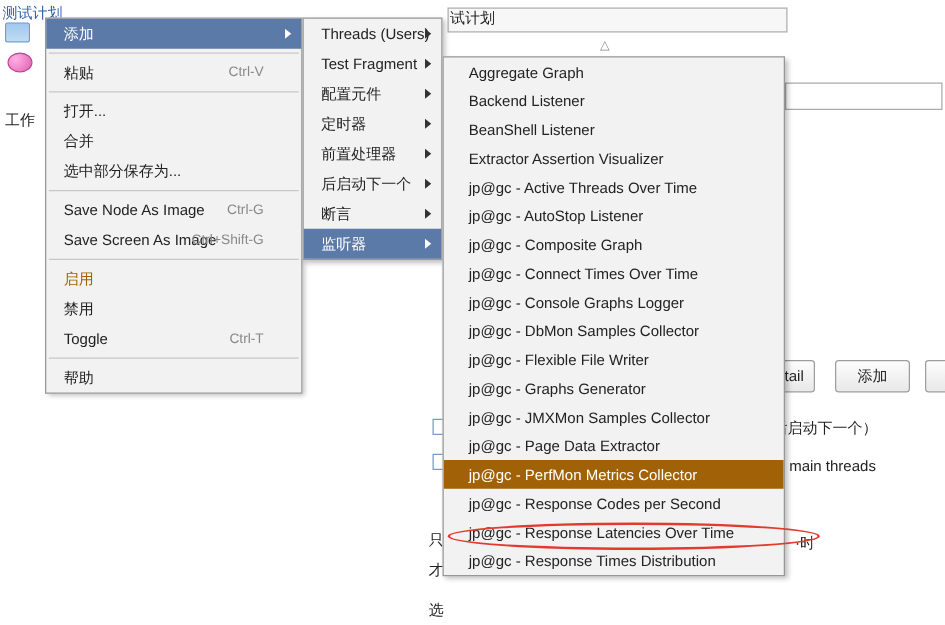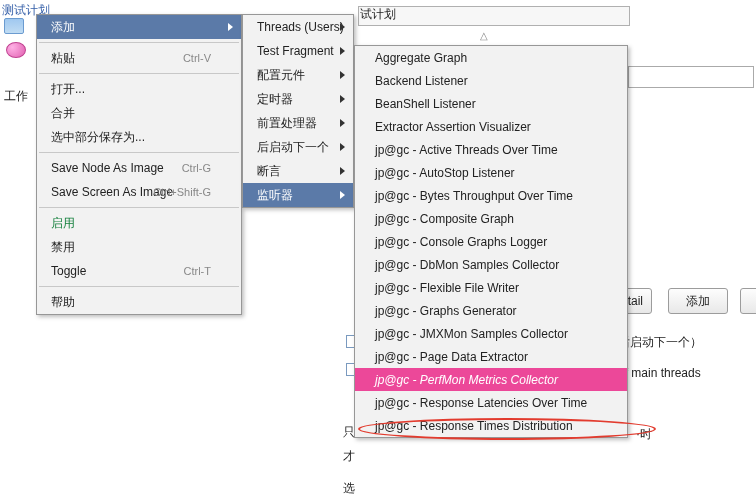--- a/index.html
+++ b/index.html
@@ -62,21 +62,21 @@
     padding: 0 26px 0 14px;
     color: #222;
     white-space: nowrap;
     cursor: default;
     position: relative;
   }
   .menu .row.hl {
     background: #5b7aa8;
     color: #ffffff;
   }
-  .menu .row.disabled { color: #15803d; }
+  .menu .row.disabled { color: #a16207; }
   .menu .row .shortcut {
     position: absolute;
     right: 30px;
     color: #888;
     font-size: 11px;
   }
   .menu .row .arrow {
     position: absolute;
     right: 8px;
     width: 0; height: 0;
@@ -100,21 +100,21 @@
     width: 112px;
   }
 
   .menu3 {
     left: 354px; top: 45px;
     width: 274px;
     max-height: 454px;
     overflow: hidden;
   }
   .menu3 .row { height: 23px; padding-left: 20px; }
-  .menu3 .row.hl { background: #ec4899; font-style: italic; }
+  .menu3 .row.hl { background: #a16207; }
 
   
   .ellipse {
     position: absolute;
     left: 358px; top: 418px;
     width: 298px; height: 22px;
     border: 2px solid #e23b2e;
     border-radius: 50%;
     pointer-events: none;
   }
@@ -298,24 +298,24 @@
     <div class="row">
       <span>Extractor Assertion Visualizer</span>
     </div>
     <div class="row">
       <span>jp@gc - Active Threads Over Time</span>
     </div>
     <div class="row">
       <span>jp@gc - AutoStop Listener</span>
     </div>
     <div class="row">
-      <span>jp@gc - Bytes Throughput Over Time</span>
-    </div>
-    <div class="row">
       <span>jp@gc - Composite Graph</span>
+    </div>
+    <div class="row">
+      <span>jp@gc - Connect Times Over Time</span>
     </div>
     <div class="row">
       <span>jp@gc - Console Graphs Logger</span>
     </div>
     <div class="row">
       <span>jp@gc - DbMon Samples Collector</span>
     </div>
     <div class="row">
       <span>jp@gc - Flexible File Writer</span>
     </div>
@@ -325,20 +325,23 @@
     <div class="row">
       <span>jp@gc - JMXMon Samples Collector</span>
     </div>
     <div class="row">
       <span>jp@gc - Page Data Extractor</span>
     </div>
     <div class="row hl">
       <span>jp@gc - PerfMon Metrics Collector</span>
     </div>
     <div class="row">
+      <span>jp@gc - Response Codes per Second</span>
+    </div>
+    <div class="row">
       <span>jp@gc - Response Latencies Over Time</span>
     </div>
     <div class="row">
       <span>jp@gc - Response Times Distribution</span>
     </div>
   </div>
 
 <div class="ellipse"></div>
 
 </body></html>

